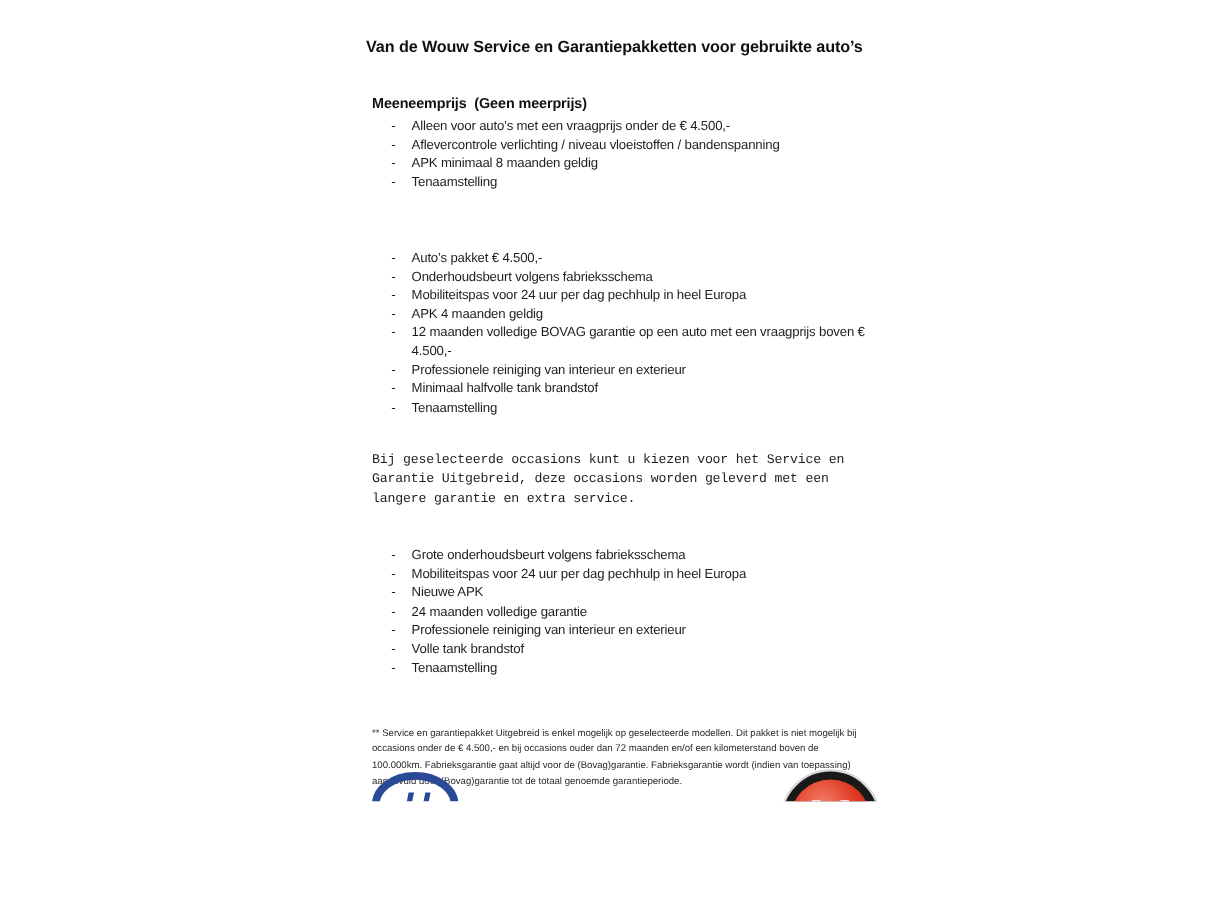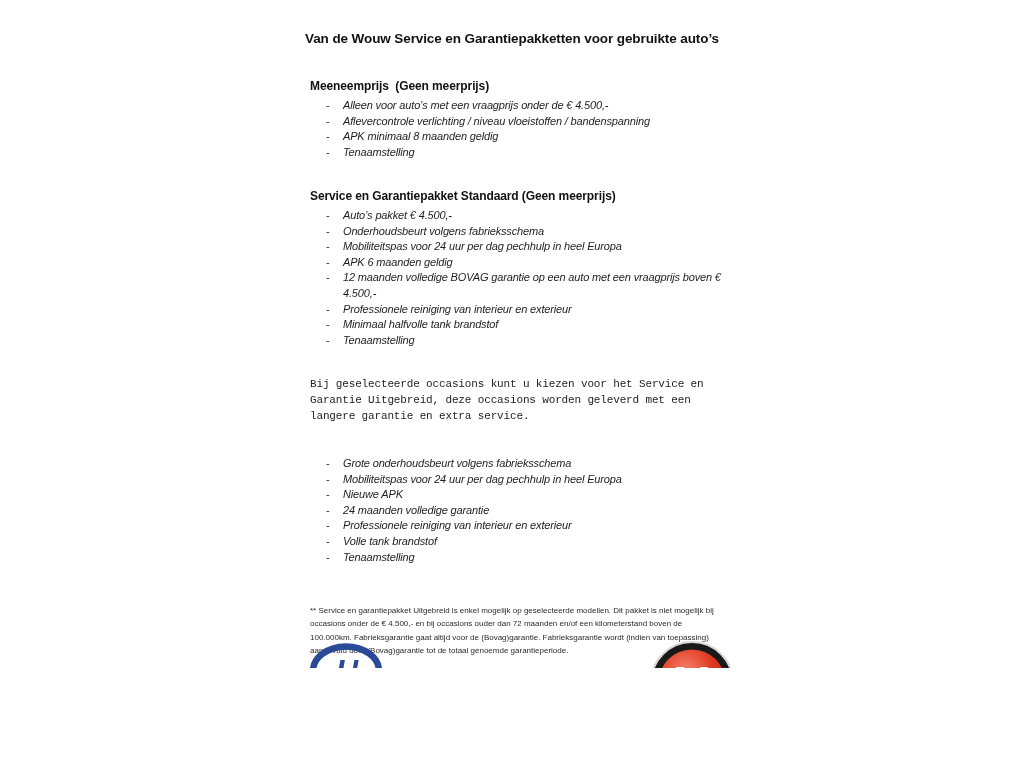--- a/index.html
+++ b/index.html
@@ -18,21 +18,21 @@
     letter-spacing:-0.1px; white-space:pre;
   }
   .h-row { position:absolute; left:310px; display:flex; gap:23px; }
   .h-row .h-part { font-size:12px; font-weight:bold; color:#111; letter-spacing:-0.1px; }
   ul.dash-list {
     position:absolute; left:310px; list-style:none; width:418px;
     font-size:11px; line-height:15.6px; letter-spacing:-0.15px; color:#1e1e1e;
   }
   ul.dash-list li { display:flex; align-items:flex-start; }
   ul.dash-list .dash { flex:none; margin-left:16px; width:17px; }
-  ul.dash-list .li-text { flex:1;font-style:italic; }
+  ul.dash-list .li-text { flex:1; }
   .paragraph {
     position:absolute; left:310px; top:377px; width:418px;
     font-size:11px; line-height:15.8px; letter-spacing:-0.15px; color:#1e1e1e;font-family:Liberation Mono, monospace;
   }
   .footnote {
     position:absolute; left:310px; top:590px; width:414px;
     font-size:8px; line-height:13.3px; letter-spacing:0; color:#2a2a2a;margin-top:14px;
   }
   
   .hyundai-logo { position:absolute; left:284px; top:643px; width:124px; text-align:center; }
@@ -61,37 +61,36 @@
       <li>
       <span class="dash">-</span>
       <span class="li-text">APK minimaal 8 maanden geldig</span>
     </li>
       <li>
       <span class="dash">-</span>
       <span class="li-text">Tenaamstelling</span>
     </li>
     </ul>
 
-  <div class="heading" style="top:189px;">Service en Garantiepakket Standaard (Geen meerprijs)</div>
   <ul class="dash-list" style="top:208px;">
       <li>
       <span class="dash">-</span>
       <span class="li-text">Auto’s pakket € 4.500,-</span>
     </li>
       <li>
       <span class="dash">-</span>
       <span class="li-text">Onderhoudsbeurt volgens fabrieksschema</span>
     </li>
       <li>
       <span class="dash">-</span>
       <span class="li-text">Mobiliteitspas voor 24 uur per dag pechhulp in heel Europa</span>
     </li>
       <li>
       <span class="dash">-</span>
-      <span class="li-text">APK 6 maanden geldig</span>
+      <span class="li-text">APK 4 maanden geldig</span>
     </li>
       <li>
       <span class="dash">-</span>
       <span class="li-text">12 maanden volledige BOVAG garantie op een auto met een vraagprijs boven € 4.500,-</span>
     </li>
       <li>
       <span class="dash">-</span>
       <span class="li-text">Professionele reiniging van interieur en exterieur</span>
     </li>
       <li>

